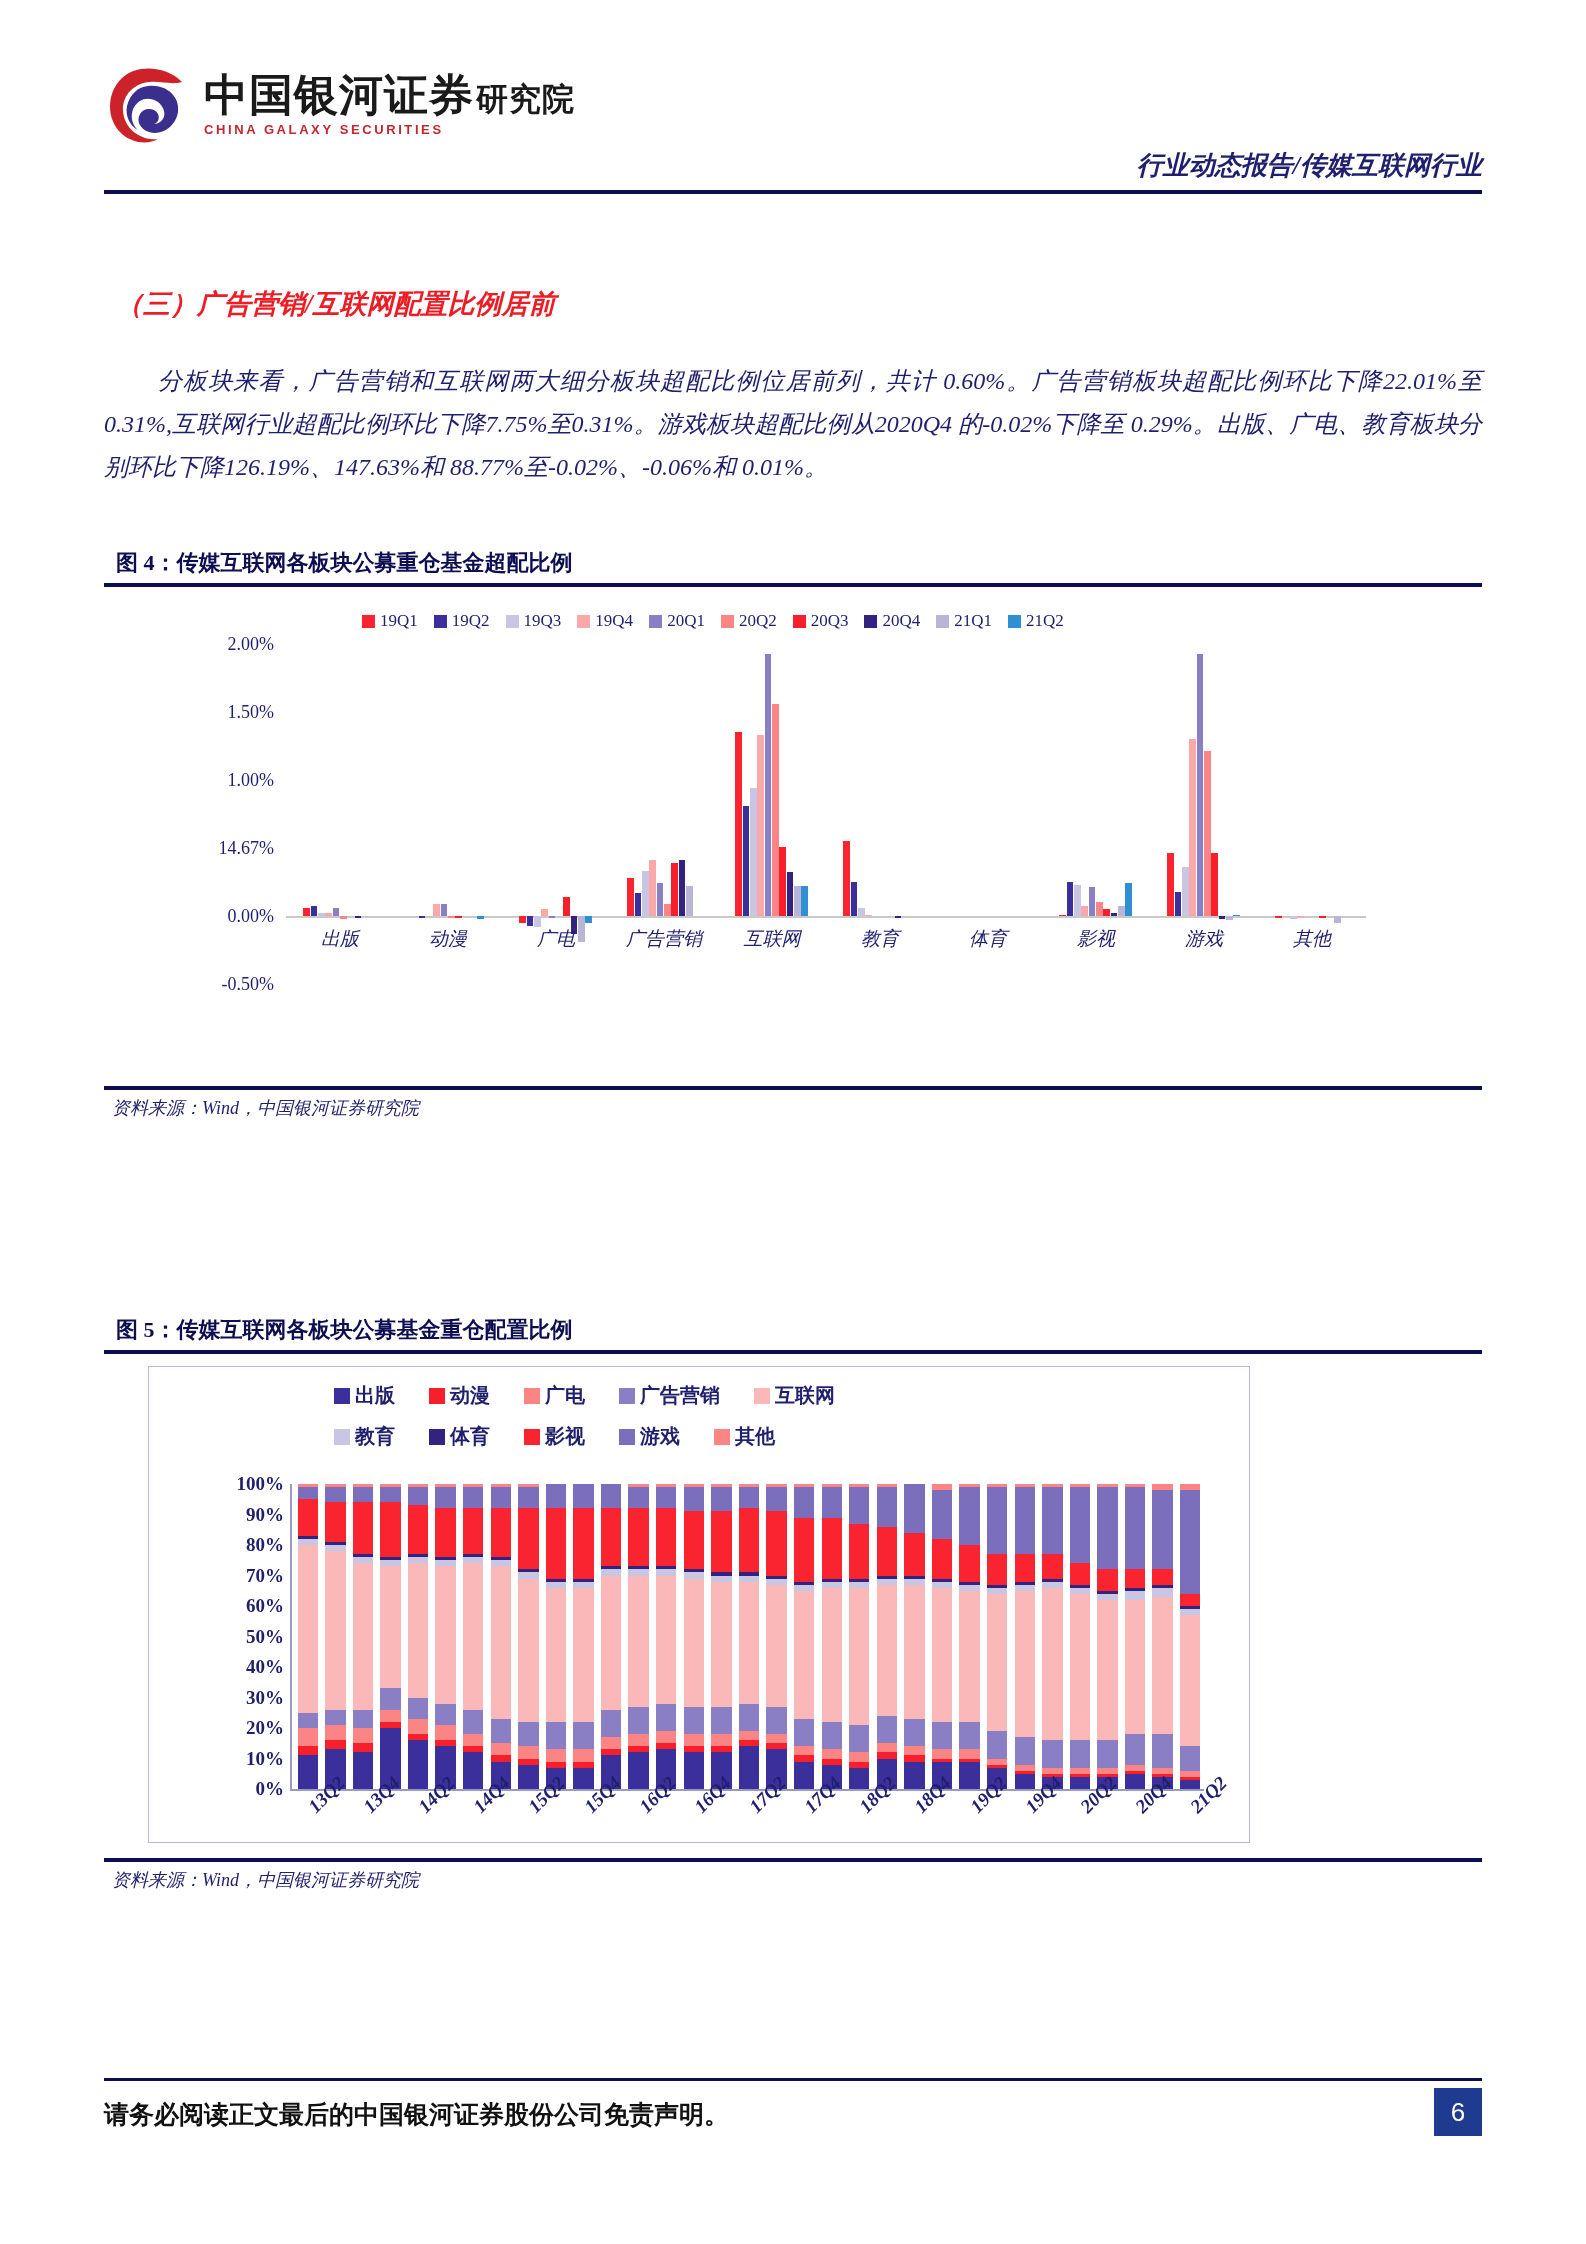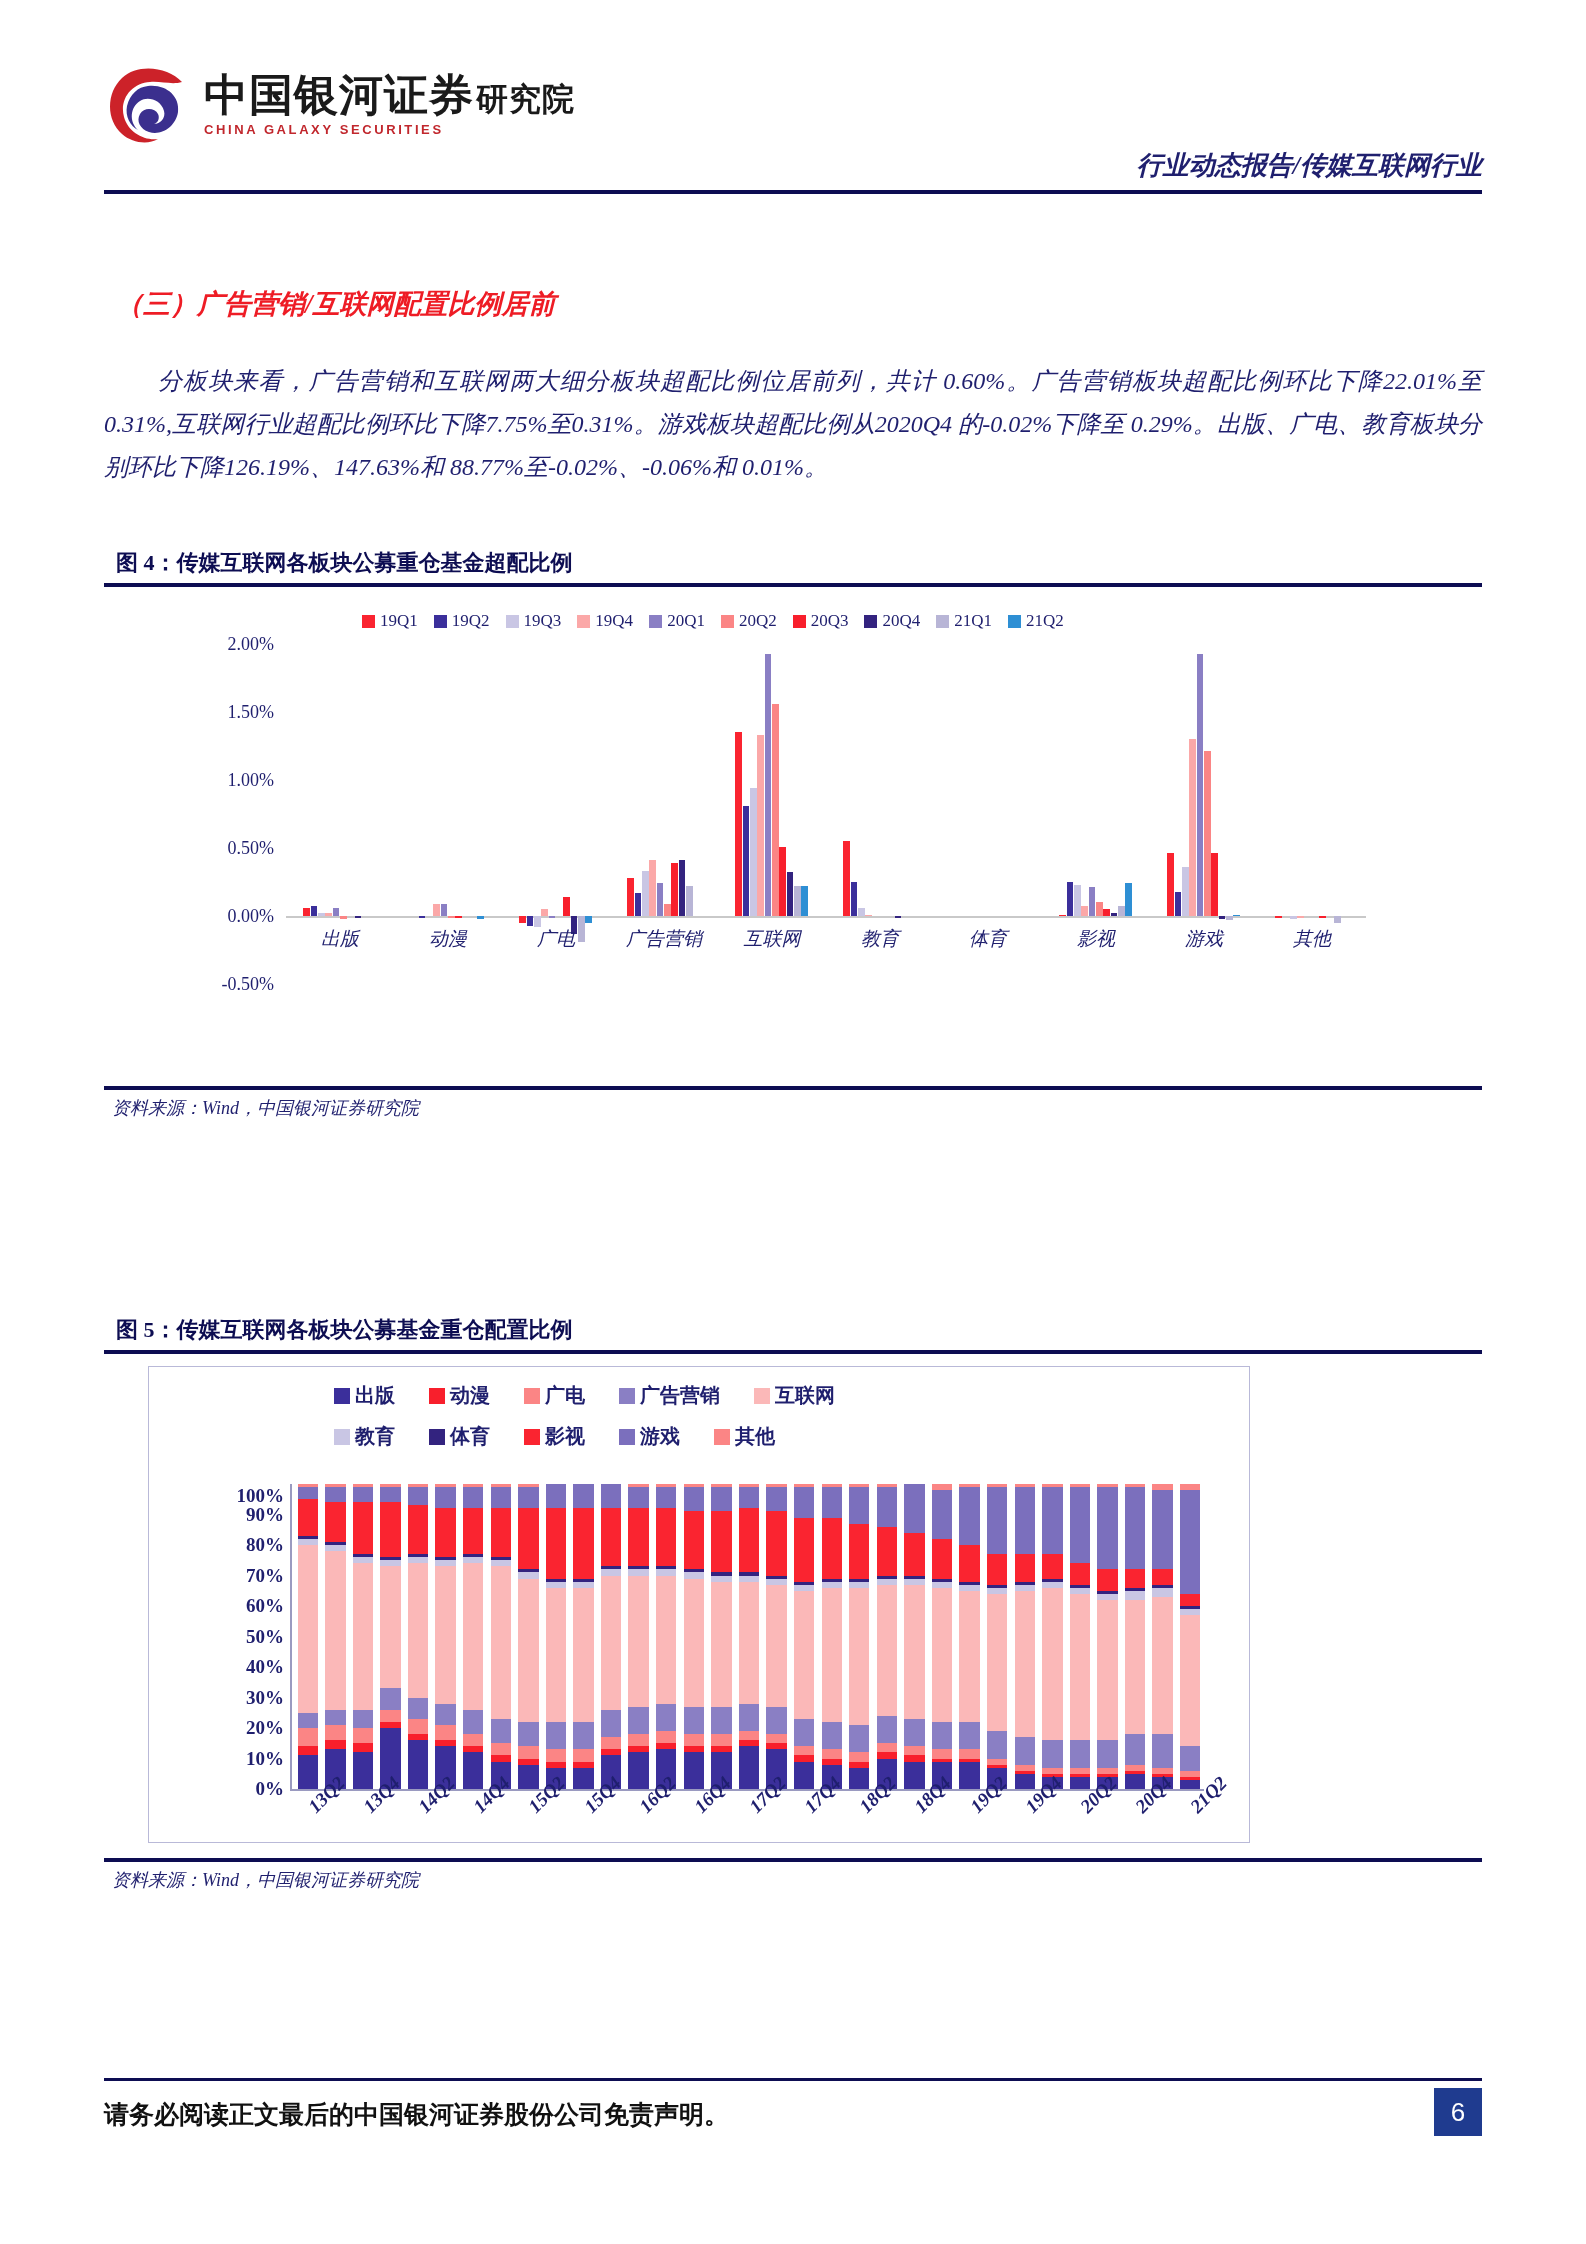--- a/index.html
+++ b/index.html
@@ -157,21 +157,21 @@
         </span>
         <span class="lg">
           <span class="sw" style="background: rgb(46, 143, 212);"></span>
           <span>21Q2</span>
         </span>
       </div>
     <div class="c4-ylabels">
         <span style="top: 0px;">2.00%</span>
         <span style="top: 68px;">1.50%</span>
         <span style="top: 136px;">1.00%</span>
-        <span style="top: 204px;">0.50%</span>
+        <span style="top: 204px;">14.67%</span>
         <span style="top: 272px;">0.00%</span>
         <span style="top: 340px;">-0.50%</span>
       </div>
     <div class="c4-zero" style="top: 326px;"></div>
     <div class="c4-plot">
         <div class="c4-bar" style="left: 17.28px; width: 6.744px; top: 263.84px; height: 8.16px; background: rgb(250, 36, 48);"></div>
         <div class="c4-bar" style="left: 24.624px; width: 6.744px; top: 262.48px; height: 9.52px; background: rgb(59, 47, 155);"></div>
         <div class="c4-bar" style="left: 31.968px; width: 6.744px; top: 269.28px; height: 2.72px; background: rgb(201, 198, 228);"></div>
         <div class="c4-bar" style="left: 39.312px; width: 6.744px; top: 269.28px; height: 2.72px; background: rgb(251, 168, 168);"></div>
         <div class="c4-bar" style="left: 46.656px; width: 6.744px; top: 263.84px; height: 8.16px; background: rgb(138, 127, 196);"></div>
@@ -305,21 +305,21 @@
             <span class="sw" style="background: rgb(123, 111, 189);"></span>
             <span>游戏</span>
           </span>
           <span class="lg" style="margin-right: 34px;">
             <span class="sw" style="background: rgb(251, 133, 133);"></span>
             <span>其他</span>
           </span>
         </div>
       </div>
     <div class="c5-ylabels">
-        <span style="top: 12px;">100%</span>
+        <span style="top: 0px;">100%</span>
         <span style="top: 30.5px;">90%</span>
         <span style="top: 61px;">80%</span>
         <span style="top: 91.5px;">70%</span>
         <span style="top: 122px;">60%</span>
         <span style="top: 152.5px;">50%</span>
         <span style="top: 183px;">40%</span>
         <span style="top: 213.5px;">30%</span>
         <span style="top: 244px;">20%</span>
         <span style="top: 274.5px;">10%</span>
         <span style="top: 305px;">0%</span>

